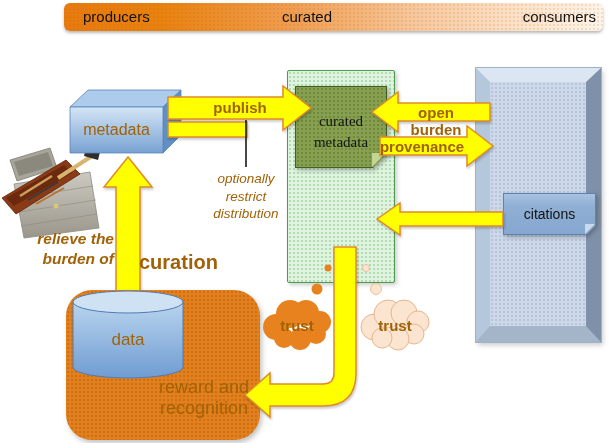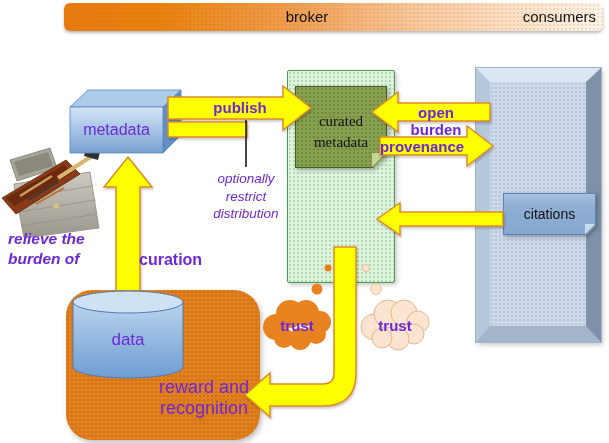--- a/index.html
+++ b/index.html
@@ -2,21 +2,21 @@
 <html><head>
 <meta charset="utf-8">
 <style>
   html,body{margin:0;padding:0;background:#fff;}
   #fig{position:relative;width:609px;height:443px;background:#ffffff;overflow:hidden;
        font-family:"Liberation Sans",sans-serif;color:#111;}
   svg{position:absolute;left:0;top:0;}
   #under-layer{z-index:1;}
   .box{position:absolute;z-index:2;box-sizing:border-box;}
   #top-layer{z-index:3;}
-  .lbl{position:absolute;z-index:4;color:#6d28d9;}
+  .lbl{position:absolute;z-index:4;color:#a16207;}
 
   
   #lane-bar{left:64px;top:3px;width:539px;height:28px;border-radius:6px;
     background-image:radial-gradient(rgba(190,90,0,.15) 1px, rgba(0,0,0,0) 1.1px),
       linear-gradient(90deg,#e87a10 0%,#e8820f 18%,#ef9d50 42%,#f7c9a0 66%,#fce4cd 86%,#fdf4ea 100%);
     background-size:4px 4px,100% 100%;
     box-shadow:0 2px 3px rgba(100,100,100,.45);}
   .lane-lbl{position:absolute;top:0;height:28px;line-height:28px;font-size:15px;}
 
   
@@ -95,21 +95,22 @@
     <g>
       <polygon points="70,107 88,90 181,90 163,107" fill="#adcbea" stroke="#5b84b8" stroke-width="0.8"></polygon>
       <polygon points="163,107 181,90 181,135 163,153" fill="#6190c4" stroke="#5b84b8" stroke-width="0.8"></polygon>
       <polygon points="70,107 163,107 163,153 70,153" fill="url(#cubeFront)" stroke="#5b84b8" stroke-width="0.8"></polygon>
     </g>
 
     <polygon points="116,298 116,187 104,187 128,157 152,187 140,187 140,298" fill="#ffff00" stroke="#df8b28" stroke-width="1.5" style="filter:drop-shadow(1px 2px 1px rgba(0,0,0,.2))"></polygon>
   </svg>
 
   <div id="lane-bar" class="box">
-    <span class="lane-lbl" style="left:208px;width:70px;text-align:center;">broker</span>
+    <span class="lane-lbl" style="left:19px;">producers</span>
+    <span class="lane-lbl" style="left:208px;width:70px;text-align:center;">curated</span>
     <span class="lane-lbl" style="right:7px;">consumers</span>
   </div>
 
   <div id="broker-panel" class="box"></div>
 
   <div id="consumers-panel" class="box"></div>
 
   <div class="note-wrap" style="left:295px;top:86px;width:92px;height:82px;">
     <div class="note note-olive clip14">
       <span class="note-text" style="padding-top:24px;font-family:Liberation Serif, serif;">curated metadata</span>
@@ -181,23 +182,23 @@
   <div class="lbl" style="left:70px;top:107px;width:93px;height:52px;line-height:46px;text-align:center;font-size:16px;">metadata</div>
 
   <div class="lbl lbl-bold" style="left:196px;top:99px;width:88px;height:18px;line-height:18px;text-align:center;font-size:15px;">publish</div>
 
   <div class="lbl lbl-bold" style="left:392px;top:104px;width:88px;height:17px;line-height:17px;text-align:center;font-size:15px;">open burden</div>
 
   <div class="lbl lbl-bold" style="left:378px;top:138px;width:88px;height:17px;line-height:17px;text-align:center;font-size:15px;">provenance</div>
 
   <div class="lbl lbl-italic" style="left:198px;top:170px;width:96px;text-align:center;font-size:13.5px;line-height:17.5px;">optionally restrict distribution</div>
 
-  <div class="lbl lbl-italic lbl-bold" style="left:8px;top:229px;width:106px;font-size:15.5px;line-height:19.5px;">relieve the burden of</div>
-
-  <div class="lbl lbl-bold" style="left:139px;top:251px;width:80px;font-size:16px;">curation</div>
+  <div class="lbl lbl-italic lbl-bold" style="left:8px;top:229px;width:106px;text-align:right;font-size:15.5px;line-height:19.5px;">relieve the burden of</div>
+
+  <div class="lbl lbl-bold" style="left:139px;top:251px;width:80px;font-size:20px;">curation</div>
 
   <div class="lbl" style="left:78px;top:330px;width:100px;text-align:center;font-size:17px;">data</div>
 
   <div class="lbl" style="left:147px;top:377px;width:114px;text-align:center;font-size:18px;line-height:21px;">reward and recognition</div>
 
   <div class="lbl lbl-bold" style="left:266px;top:317px;width:62px;text-align:center;font-size:15px;">trust</div>
 
   <div class="lbl lbl-bold" style="left:364px;top:317px;width:62px;text-align:center;font-size:15px;">trust</div>
 
 </div>

